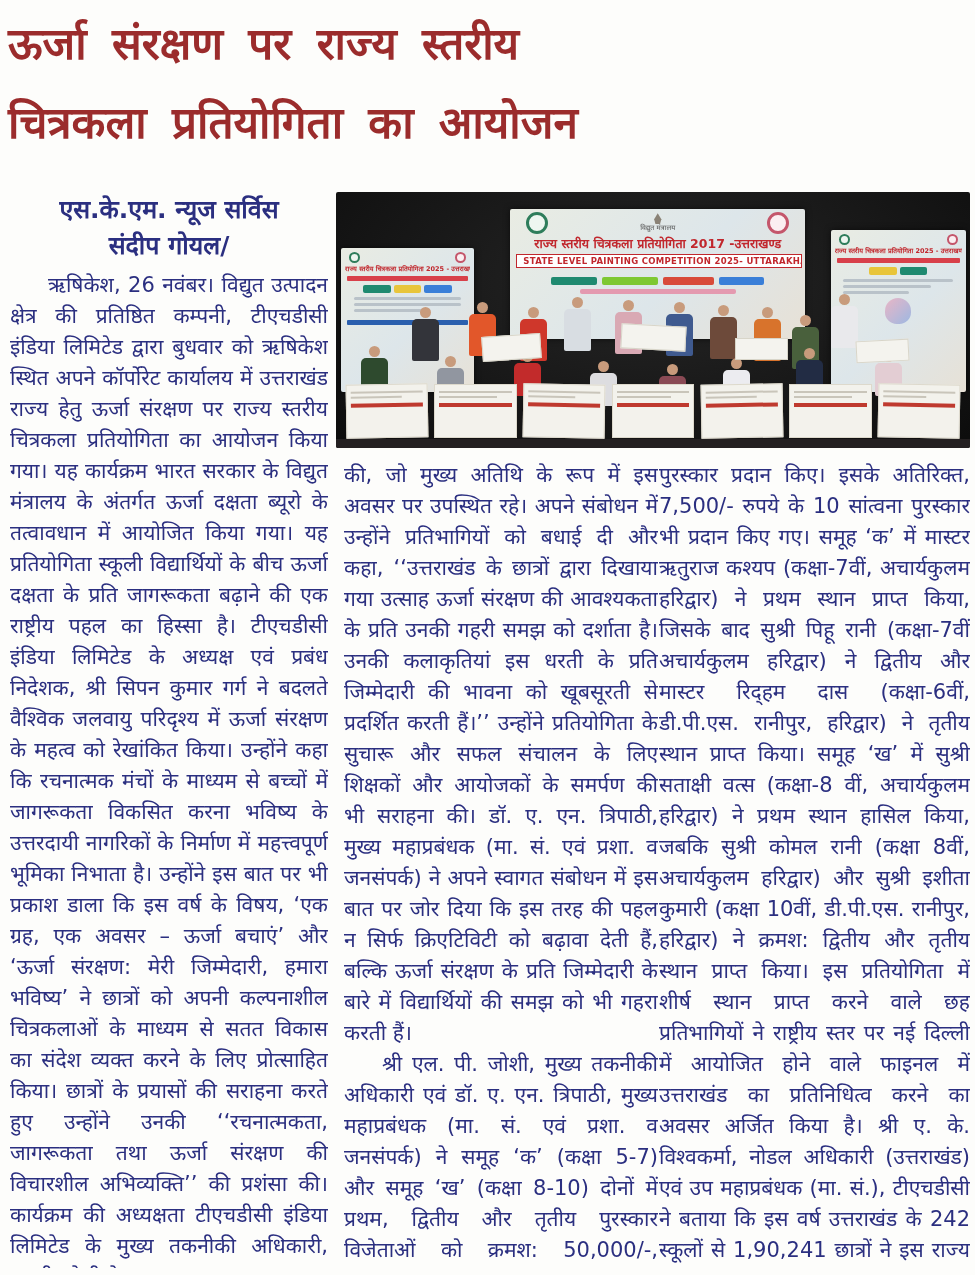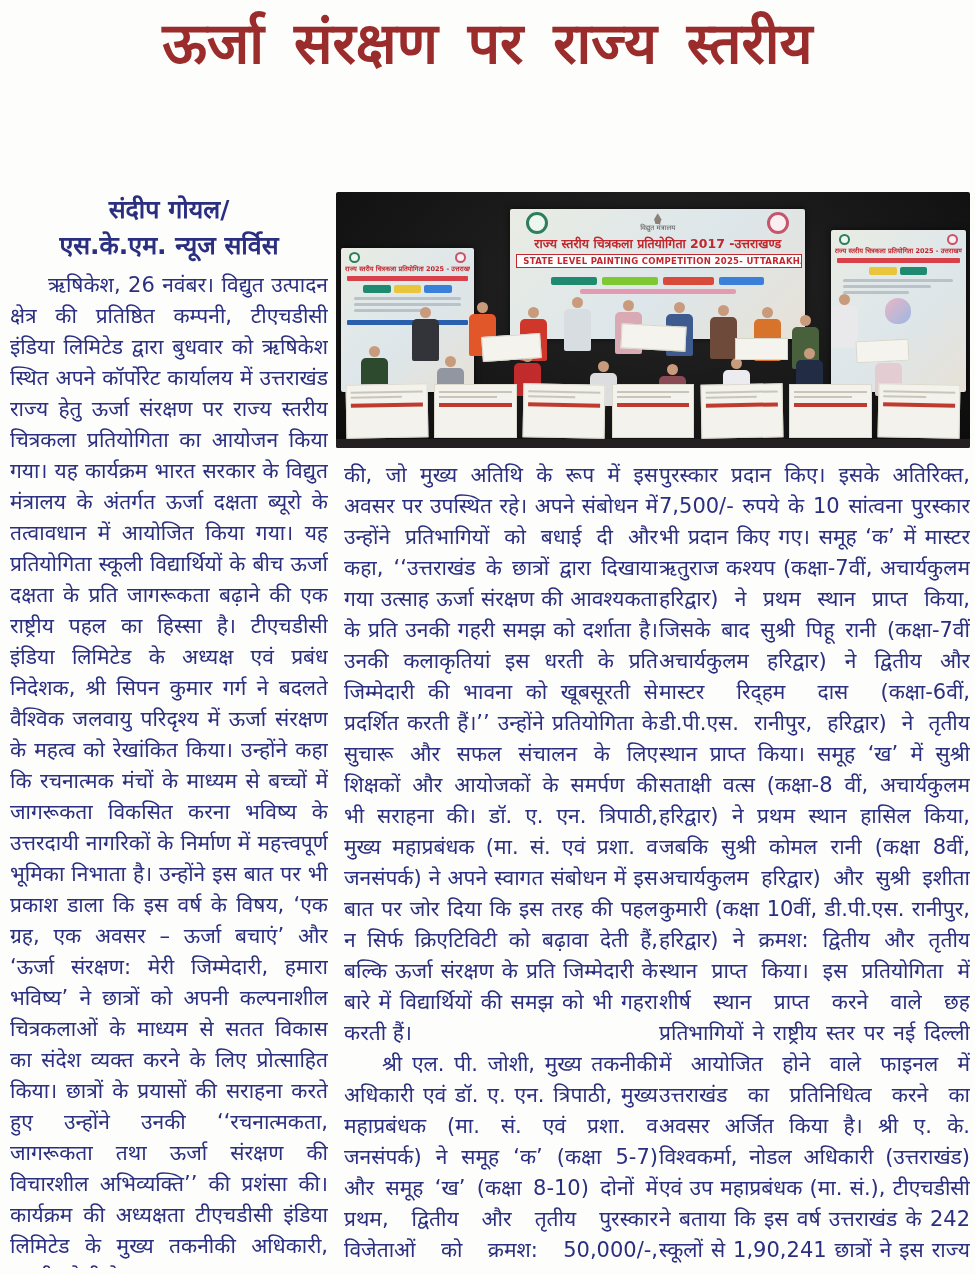--- a/index.html
+++ b/index.html
@@ -3,22 +3,22 @@
 <meta charset="utf-8">
 <style>
   html,body{margin:0;padding:0;background:#e8e8e8;}
   .page{
     position:relative;width:975px;height:1275px;margin:0 auto;
     background:#fdfdfb;overflow:hidden;
     font-family:"DejaVu Sans","Liberation Sans",sans-serif;
   }
   
   .headline{
-    position:absolute;top:4px;left:8px;right:8px;text-align:center;
-    color:#9b2c2c;font-weight:bold;font-size:57px;line-height:79px;
+    position:absolute;top:4px;left:8px;right:8px;text-align:left;
+    color:#9b2c2c;font-weight:bold;font-size:44px;line-height:79px;
     word-spacing:10px;letter-spacing:0px;
   }
   
   .col{
     position:absolute;color:#2b2f80;font-size:21px;line-height:31px;
     text-align:justify;overflow:hidden;
   }
   .col p{margin:0;}
   .col p.indent{text-indent:38px;}
   .col1{left:10px;top:190px;width:318px;height:1078px;}
@@ -72,26 +72,27 @@
   .board em{display:block;height:4px;background:#bf3a2f;margin-top:5px;}
   .stage-edge{position:absolute;left:0;right:0;bottom:0;height:3.5%;background:#242021;}
 </style>
 </head>
 <body>
 
 <div class="page">
 
   <div class="headline">
     <div>ऊर्जा संरक्षण पर राज्य स्तरीय</div>
+    <div>चित्रकला प्रतियोगिता का आयोजन</div>
   </div>
 
   <div class="col col1">
     <div class="byline">
+      <div>एस.के.एम. न्यूज सर्विस</div>
       <div>संदीप गोयल/</div>
-      <div>एस.के.एम. न्यूज सर्विस</div>
     </div>
     <p class="indent">ऋषिकेश, 26 नवंबर। विद्युत उत्पादन क्षेत्र की प्रतिष्ठित कम्पनी, टीएचडीसी इंडिया लिमिटेड द्वारा बुधवार को ऋषिकेश स्थित अपने कॉर्पोरेट कार्यालय में उत्तराखंड राज्य हेतु ऊर्जा संरक्षण पर राज्य स्तरीय चित्रकला प्रतियोगिता का आयोजन किया गया। यह कार्यक्रम भारत सरकार के विद्युत मंत्रालय के अंतर्गत ऊर्जा दक्षता ब्यूरो के तत्वावधान में आयोजित किया गया। यह प्रतियोगिता स्कूली विद्यार्थियों के बीच ऊर्जा दक्षता के प्रति जागरूकता बढ़ाने की एक राष्ट्रीय पहल का हिस्सा है। टीएचडीसी इंडिया लिमिटेड के अध्यक्ष एवं प्रबंध निदेशक, श्री सिपन कुमार गर्ग ने बदलते वैश्विक जलवायु परिदृश्य में ऊर्जा संरक्षण के महत्व को रेखांकित किया। उन्होंने कहा कि रचनात्मक मंचों के माध्यम से बच्चों में जागरूकता विकसित करना भविष्य के उत्तरदायी नागरिकों के निर्माण में महत्त्वपूर्ण भूमिका निभाता है। उन्होंने इस बात पर भी प्रकाश डाला कि इस वर्ष के विषय, ‘एक ग्रह, एक अवसर – ऊर्जा बचाएं’ और ‘ऊर्जा संरक्षण: मेरी जिम्मेदारी, हमारा भविष्य’ ने छात्रों को अपनी कल्पनाशील चित्रकलाओं के माध्यम से सतत विकास का संदेश व्यक्त करने के लिए प्रोत्साहित किया। छात्रों के प्रयासों की सराहना करते हुए उन्होंने उनकी ‘‘रचनात्मकता, जागरूकता तथा ऊर्जा संरक्षण की विचारशील अभिव्यक्ति’’ की प्रशंसा की। कार्यक्रम की अध्यक्षता टीएचडीसी इंडिया लिमिटेड के मुख्य तकनीकी अधिकारी, एलपी जोशी ने</p>
   </div>
 
   <div class="photo">
 
     <div class="screen screen-left">
       <div class="logo-row" style="height:12px;padding:0 4px;">
         <span class="logo-dot logo-thdc" style="width:7px;height:7px;border-width:2px;"></span>
         <span class="logo-dot logo-bee" style="width:7px;height:7px;border-width:2px;"></span>

